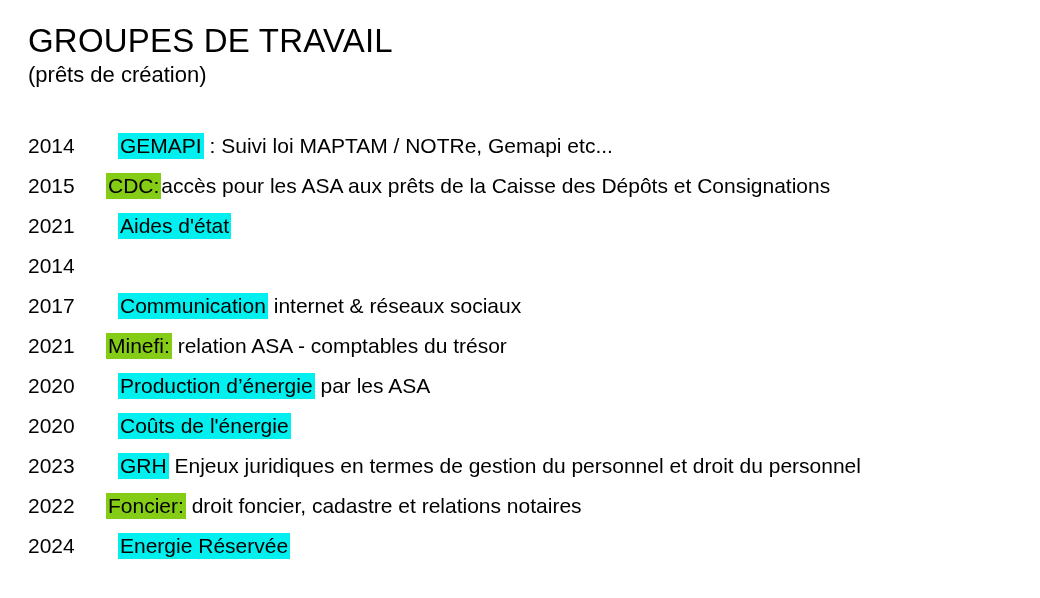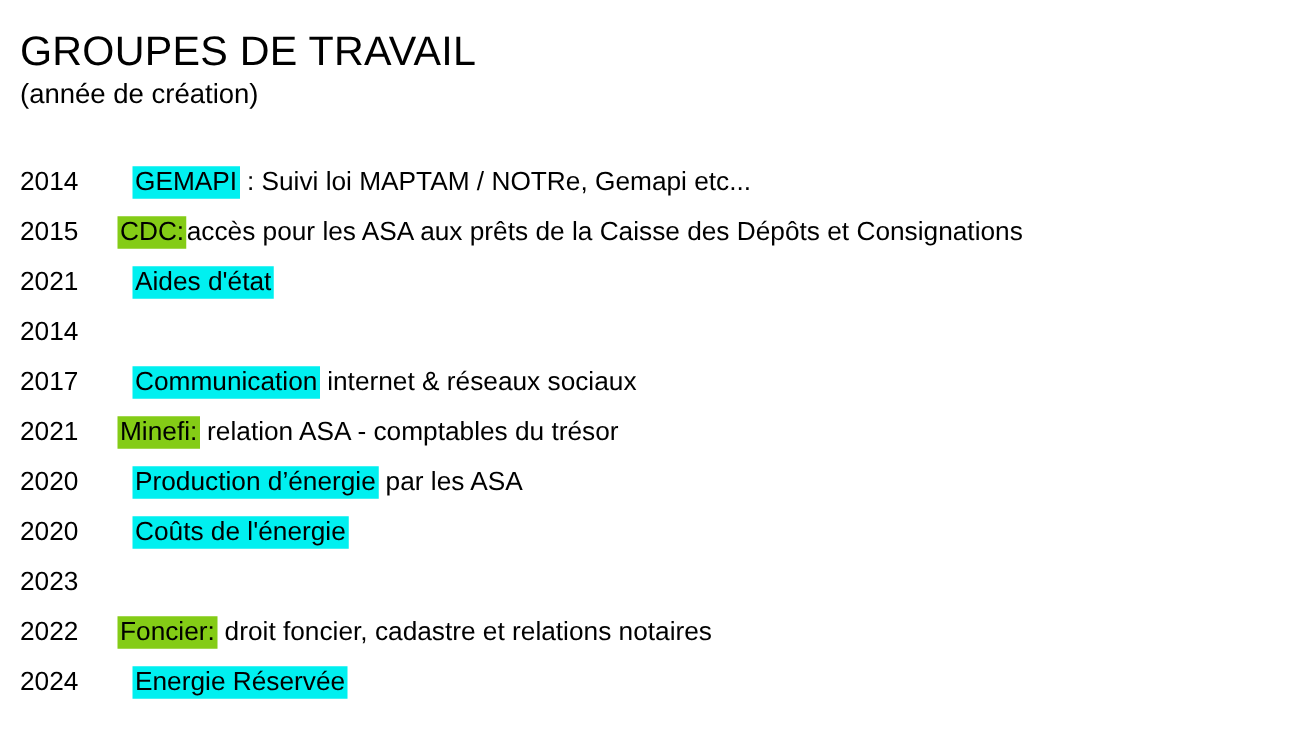--- a/index.html
+++ b/index.html
@@ -12,21 +12,21 @@
     height: 598px;
     font-family: "Liberation Sans", sans-serif;
     color: #000000;
     overflow: hidden;
   }
   .slide {
     position: relative;
     width: 1040px;
     height: 598px;
     box-sizing: border-box;
-    padding: 22px 28px 0 16px;
+    padding: 22px 28px 0 28px;
   }
   .title {
     font-size: 33px;
     font-weight: 400;
     letter-spacing: 0.2px;
     line-height: 1.15;
     margin: 0 0 2px 0;
     white-space: nowrap;
   }
   .subtitle {
@@ -65,21 +65,21 @@
     padding-left: 0px;
   }
   .sp { white-space: pre; }
 </style>
 </head>
 <body>
 
 <div class="slide">
 
   <h1 class="title">GROUPES DE TRAVAIL</h1>
-  <div class="subtitle">(année de création)</div>
+  <div class="subtitle">(prêts de création)</div>
 
   <div class="list">
       <div class="row">
         <span class="year">2014</span>
         <span class="entry"><span class="hl hl-cyan">GEMAPI</span><span class="rest sp"> : Suivi loi MAPTAM / NOTRe, Gemapi etc...</span></span>
       </div>
       <div class="row">
         <span class="year">2015</span>
         <span class="entry"><span class="hl hl-green">CDC:</span><span class="rest sp">accès pour les ASA aux prêts de la Caisse des Dépôts et Consignations</span></span>
       </div>
@@ -101,20 +101,21 @@
       <div class="row">
         <span class="year">2020</span>
         <span class="entry"><span class="hl hl-cyan">Production d’énergie</span><span class="rest sp"> par les ASA</span></span>
       </div>
       <div class="row">
         <span class="year">2020</span>
         <span class="entry"><span class="hl hl-cyan">Coûts de l'énergie</span><span class="rest sp"></span></span>
       </div>
       <div class="row">
         <span class="year">2023</span>
+        <span class="entry"><span class="hl hl-cyan">GRH</span><span class="rest sp"> Enjeux juridiques en termes de gestion du personnel et droit du personnel</span></span>
       </div>
       <div class="row">
         <span class="year">2022</span>
         <span class="entry"><span class="hl hl-green">Foncier:</span><span class="rest sp"> droit foncier, cadastre et relations notaires</span></span>
       </div>
       <div class="row">
         <span class="year">2024</span>
         <span class="entry"><span class="hl hl-cyan">Energie Réservée</span><span class="rest sp"></span></span>
       </div>
     </div>

